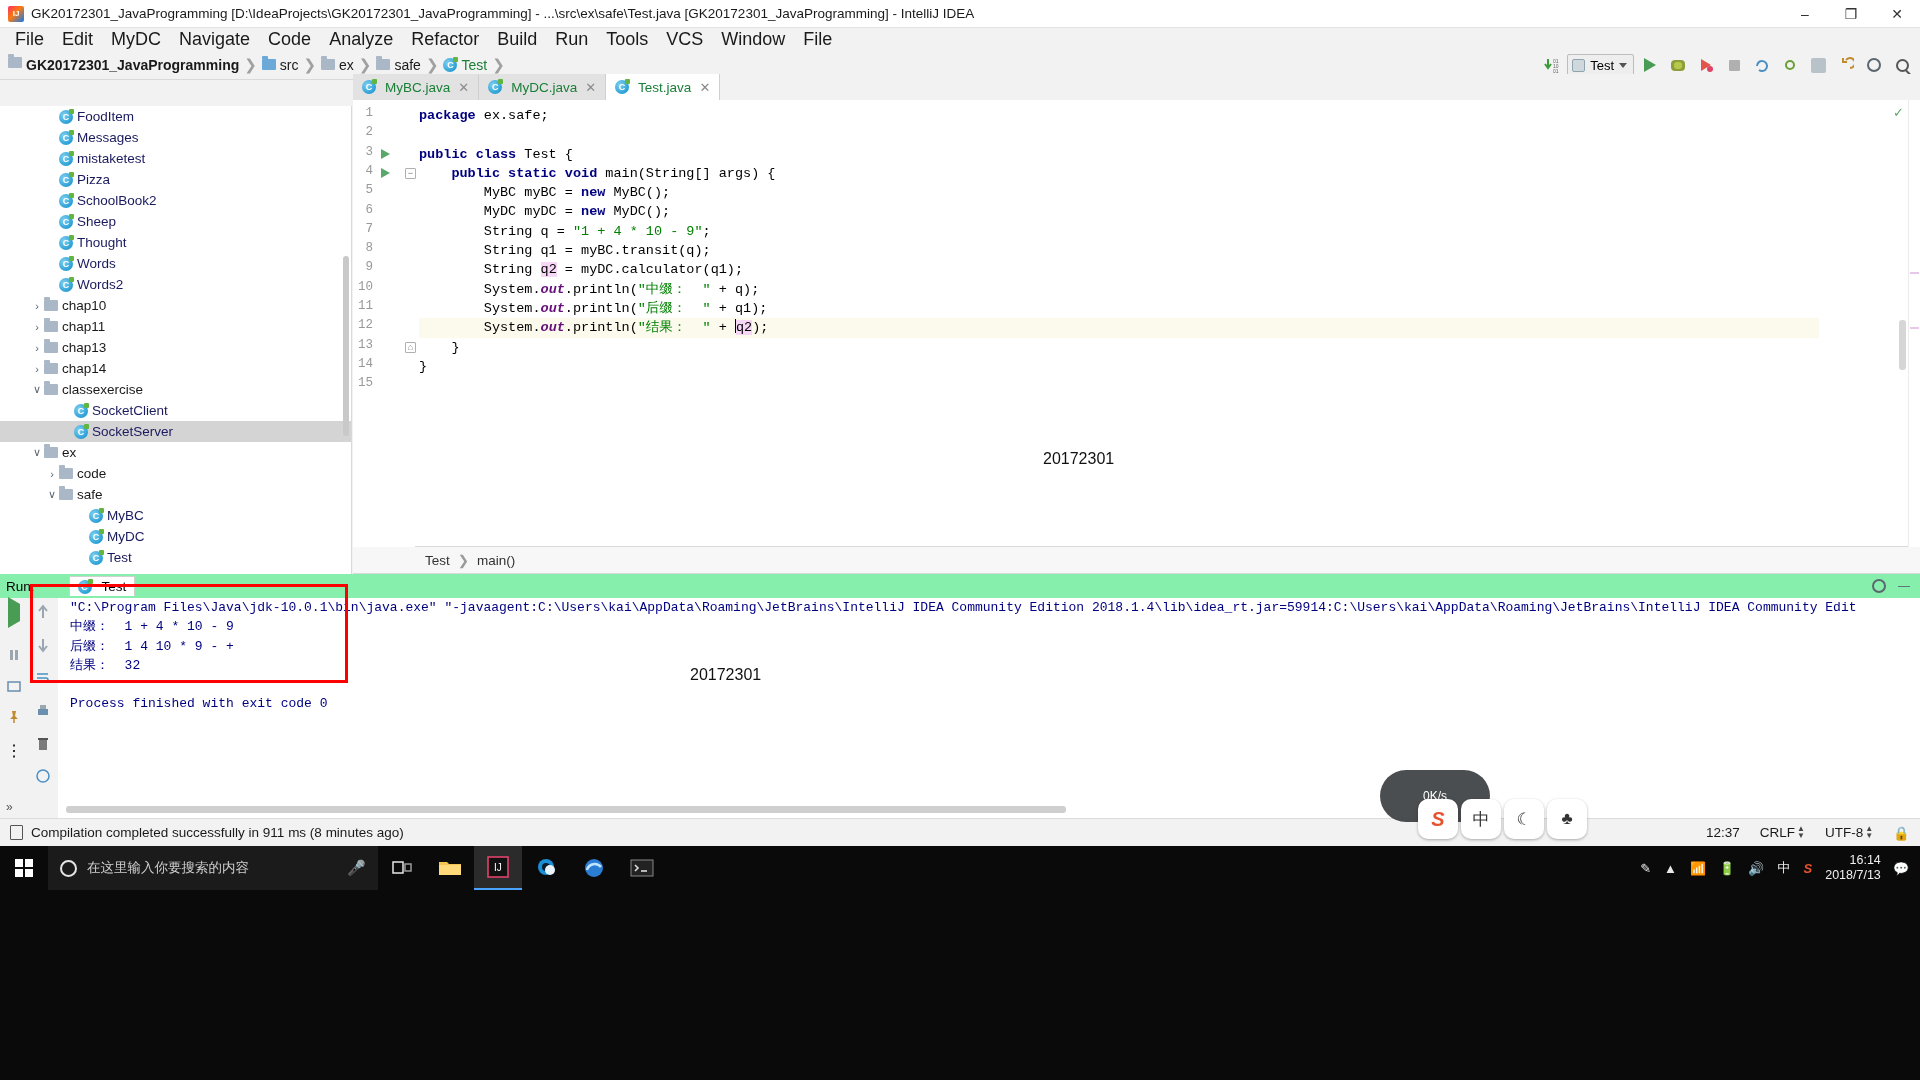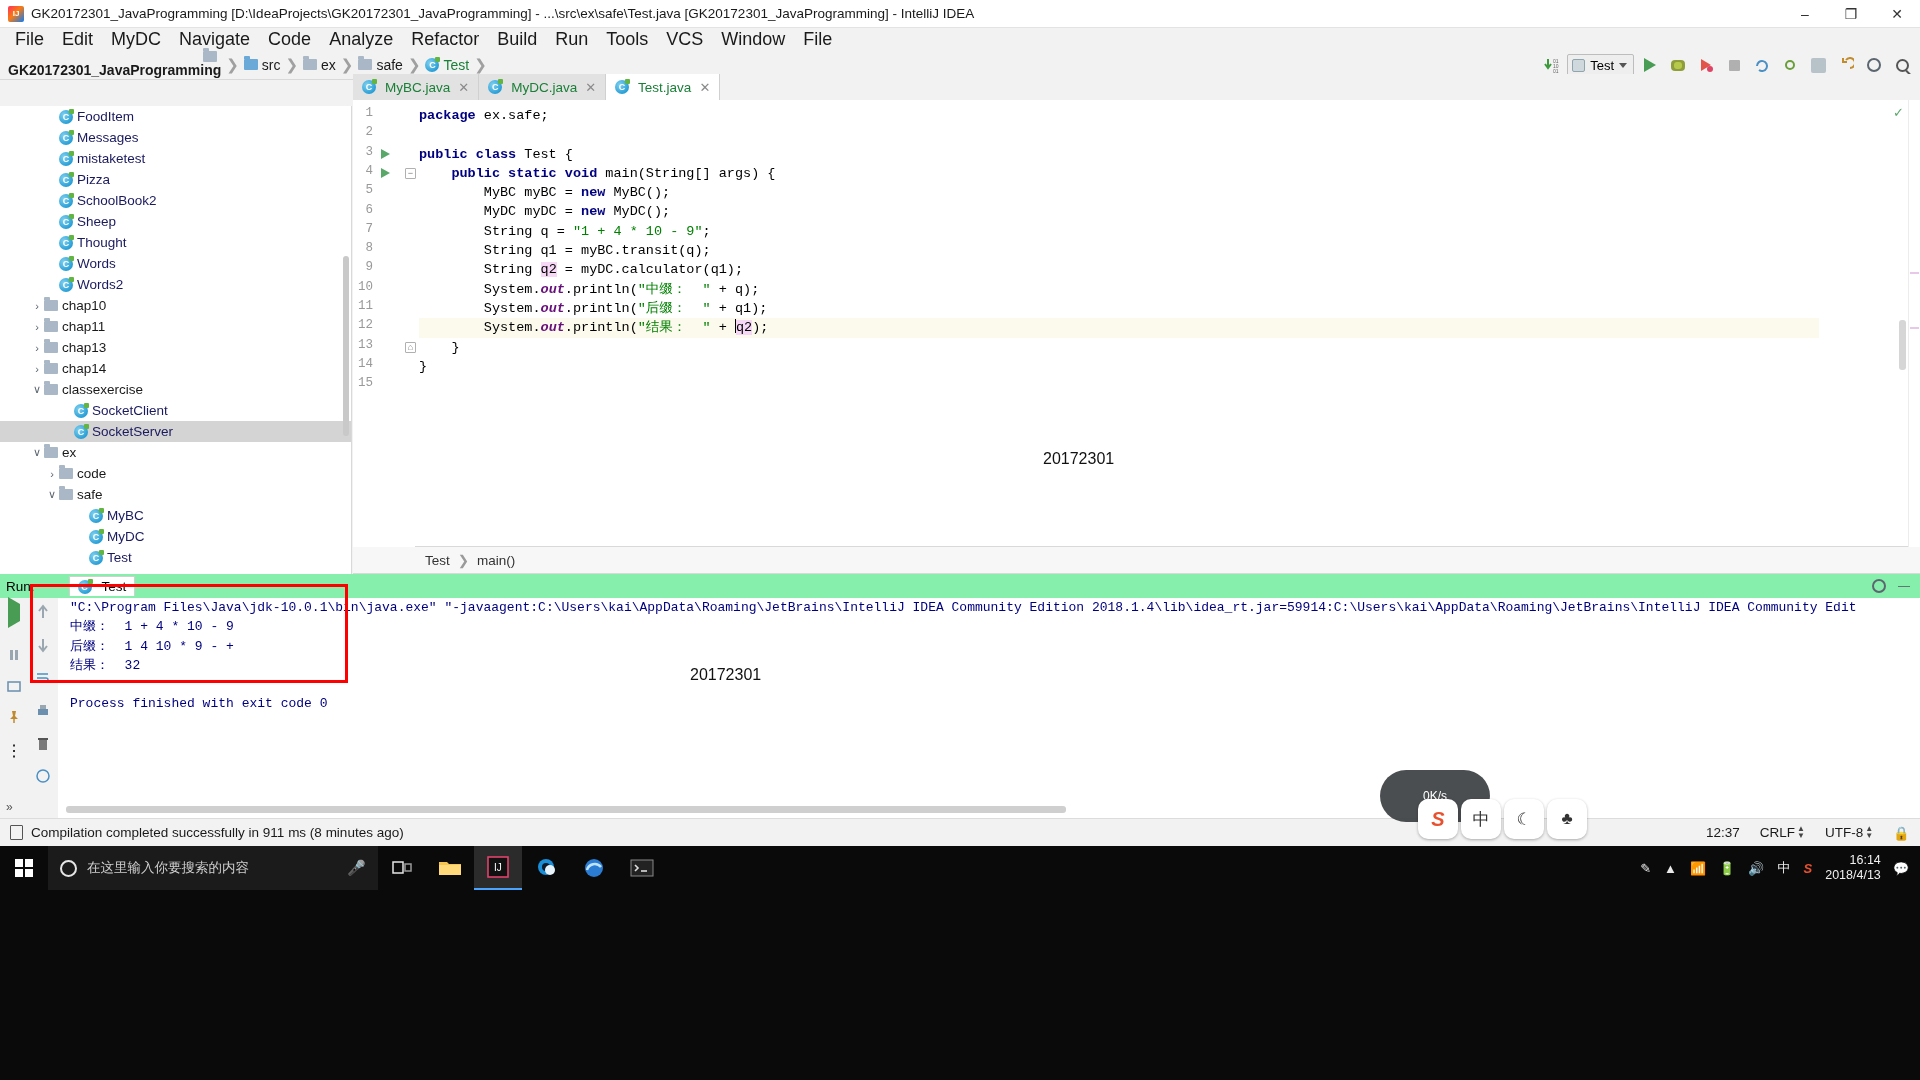--- a/index.html
+++ b/index.html
@@ -283,21 +283,21 @@
       <div class="menu-item">Build</div>
       <div class="menu-item">Run</div>
       <div class="menu-item">Tools</div>
       <div class="menu-item">VCS</div>
       <div class="menu-item">Window</div>
       <div class="menu-item">File</div>
     </div>
 
   <div class="navbar">
     <div class="crumb" id="navcrumbs">
-        <span style="display: flex; align-items: flex-end; flex-direction: column;">
+        <span style="display: flex; align-items: flex-start;">
           <span class="ico-folder"></span>
           <span class="crumb-proj">GK20172301_JavaProgramming</span>
         </span>
         <span class="sep">❯</span>
         <span style="display: flex; align-items: center;">
           <span class="ico-folder blue"></span>
           <span>src</span>
         </span>
         <span class="sep">❯</span>
         <span style="display: flex; align-items: center;">
@@ -726,20 +726,20 @@
       <div class="tray">
         <span>✎</span>
         <span>▲</span>
         <span>📶</span>
         <span>🔋</span>
         <span>🔊</span>
         <span>中</span>
         <span style="color:#e8512f;font-weight:bold;font-style:italic;">S</span>
         <span class="clock">
           <span>16:14</span><br>
-          <span>2018/4/13</span>
+          <span>2018/7/13</span>
         </span>
         <span>💬</span>
       </div>
     </div>
   </div>
 
 </div>
 
 </body></html>

